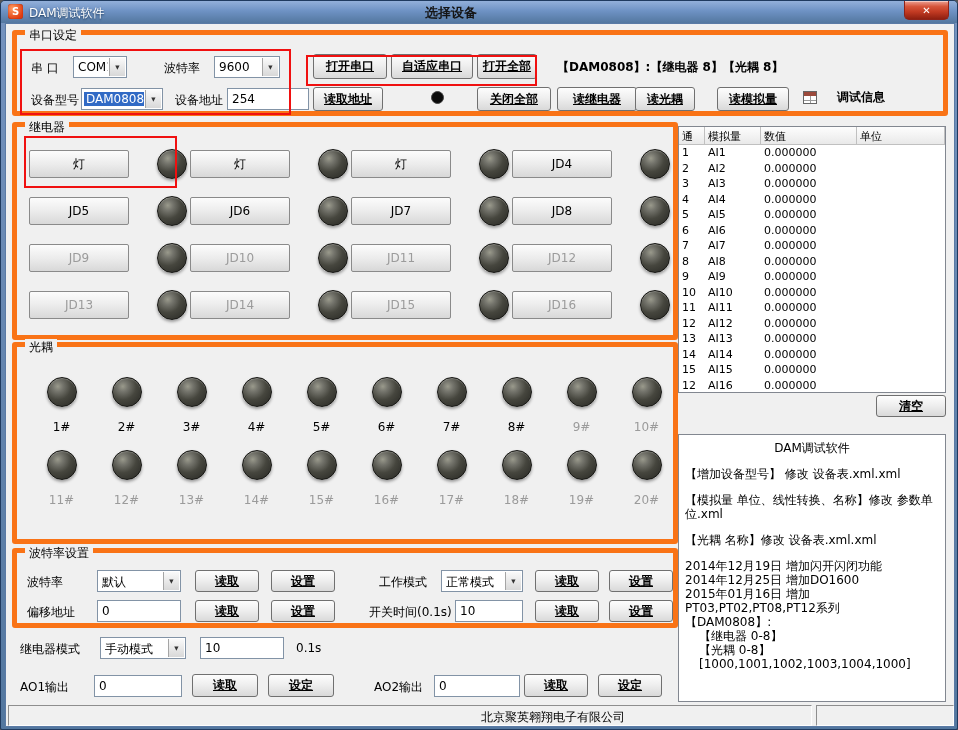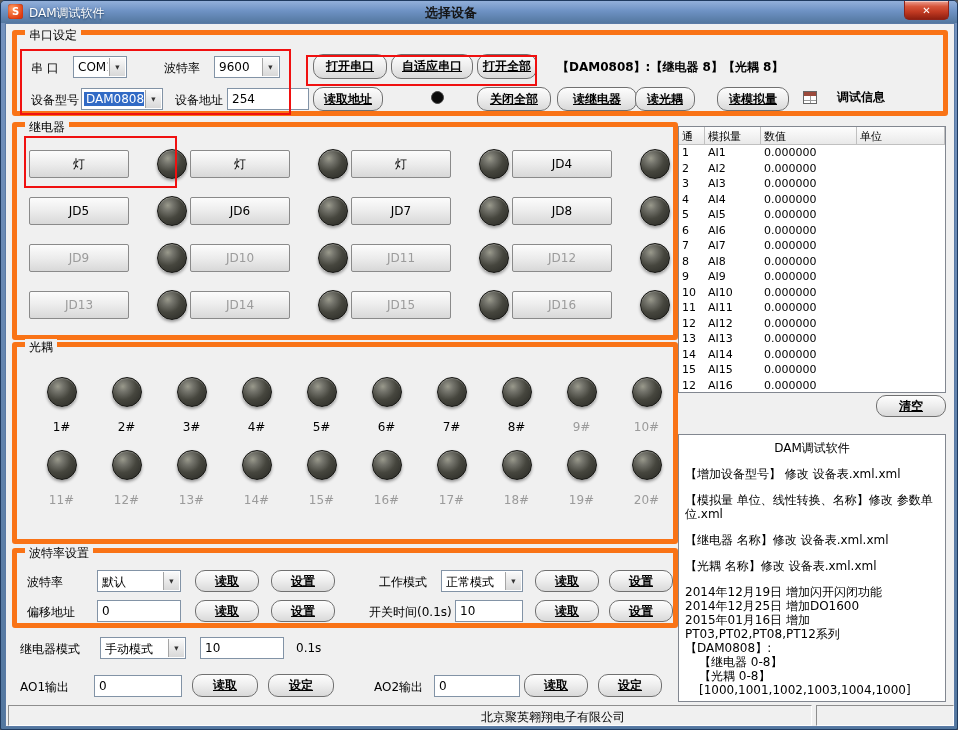--- a/index.html
+++ b/index.html
@@ -18,21 +18,21 @@
                border-radius:0 0 5px 5px; color:#fff; font-size:10px; font-weight:bold; cursor:pointer;
                background:linear-gradient(#eda295 0%, #d6563c 30%, #c23a22 60%, #8e1f10 100%);
                box-shadow:inset 0 1px 0 rgba(255,255,255,.45); font-family:inherit; }
   .client { position:absolute; left:4px; top:22px; width:950px; height:704px; background:#f0f0f0; border:1px solid #5a7aa5; }
 
   .groupbox { position:absolute; border:5px solid #f97316; border-radius:3px; }
   .legend { position:absolute; top:-8px; left:8px; background:#f0f0f0; padding:0 4px; font-size:12px; white-space:nowrap; }
 
   .lbl { position:absolute; white-space:nowrap; font-size:12px; color:#000; }
   .bold { font-weight:bold; }
-  .btn { position:absolute; border:1px solid #707070; border-radius:10px; color:#000; cursor:pointer; font-family:inherit;
+  .btn { position:absolute; border:1px solid #707070; border-radius:3px; color:#000; cursor:pointer; font-family:inherit;
          background:linear-gradient(#fdfdfd,#efefef 45%,#d9d9d9); font-size:12px; text-align:center; padding:0; }
   .btn.u { text-decoration:underline; font-weight:bold; }
   .combo { position:absolute; height:22px; background:#fff; border:1px solid #8293a6; cursor:pointer; }
   .combo .ctext { position:absolute; left:2px; top:3px; right:18px; padding:0 2px; white-space:nowrap; overflow:hidden; font-size:12px; }
   .combo.sel .ctext { background:#316ac5; color:#fff; }
   .carrow { position:absolute; right:1px; top:1px; bottom:1px; width:16px; border-left:1px solid #a5a5a5;
             background:linear-gradient(#fafafa,#d8d8d8); display:flex; align-items:center; justify-content:center; color:#333; }
   .carrow::after { content:"▼"; font-size:9px; transform:scale(.62); }
   .tinput { position:absolute; height:22px; background:#fff; border:1px solid #8293a6; padding:0 4px; font-size:12px; font-family:inherit; }
   .indicator { position:absolute; width:13px; height:13px; border-radius:50%; background:#0a0a0a; border:1px solid #444; }
@@ -442,21 +442,20 @@
           </div>
         </div>
     </div>
     <button class="btn u" style="left:870px;top:371px;width:70px;height:22px">清空</button>
 
     <div class="info-panel">
       <div>
           <div class="iline center">DAM调试软件</div>
           <div class="iline gap">【增加设备型号】 修改  设备表.xml.xml</div>
           <div class="iline gap">【模拟量 单位、线性转换、名称】修改 参数单位.xml</div>
-          <div class="iline gap">【继电器 名称】修改  设备表.xml.xml</div>
           <div class="iline gap">【光耦 名称】修改  设备表.xml.xml</div>
           <div class="iline gap">2014年12月19日  增加闪开闪闭功能</div>
           <div class="iline">2014年12月25日  增加DO1600</div>
           <div class="iline">2015年01月16日  增加PT03,PT02,PT08,PT12系列</div>
           <div class="iline">【DAM0808】:</div>
           <div class="iline indent">【继电器 0-8】</div>
           <div class="iline indent">【光耦 0-8】</div>
           <div class="iline indent">[1000,1001,1002,1003,1004,1000]</div>
         </div>
     </div>

